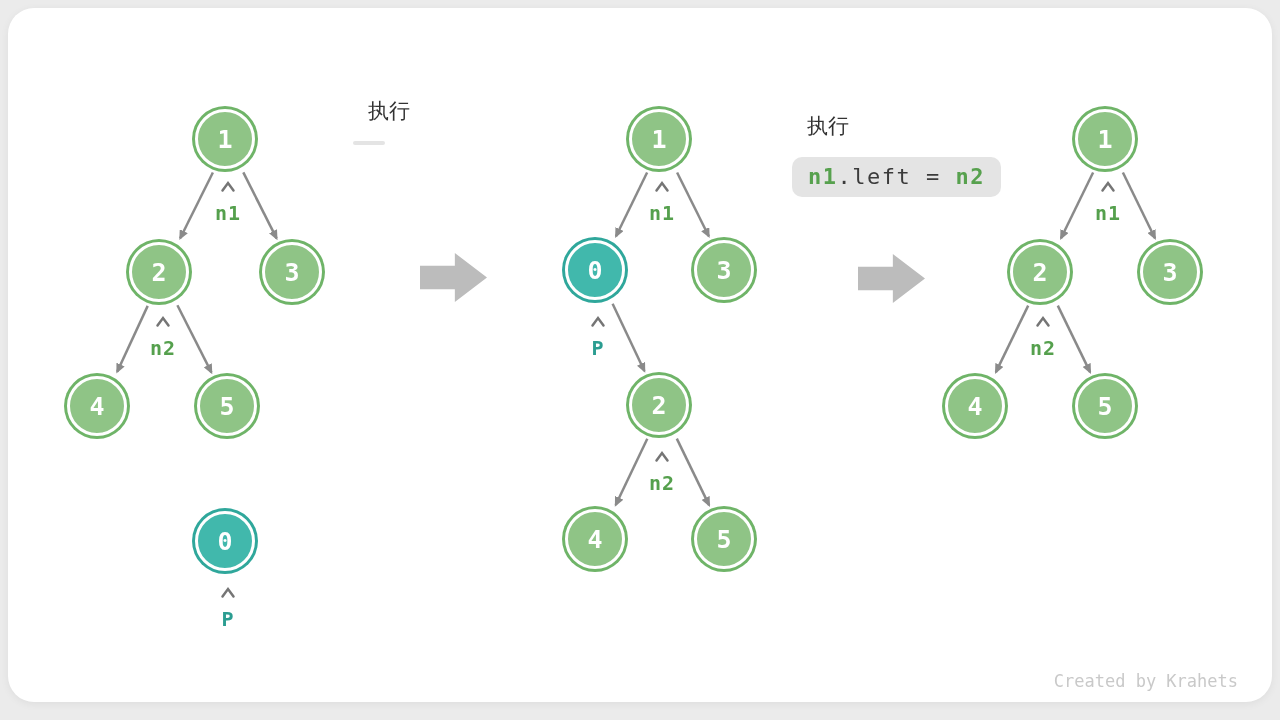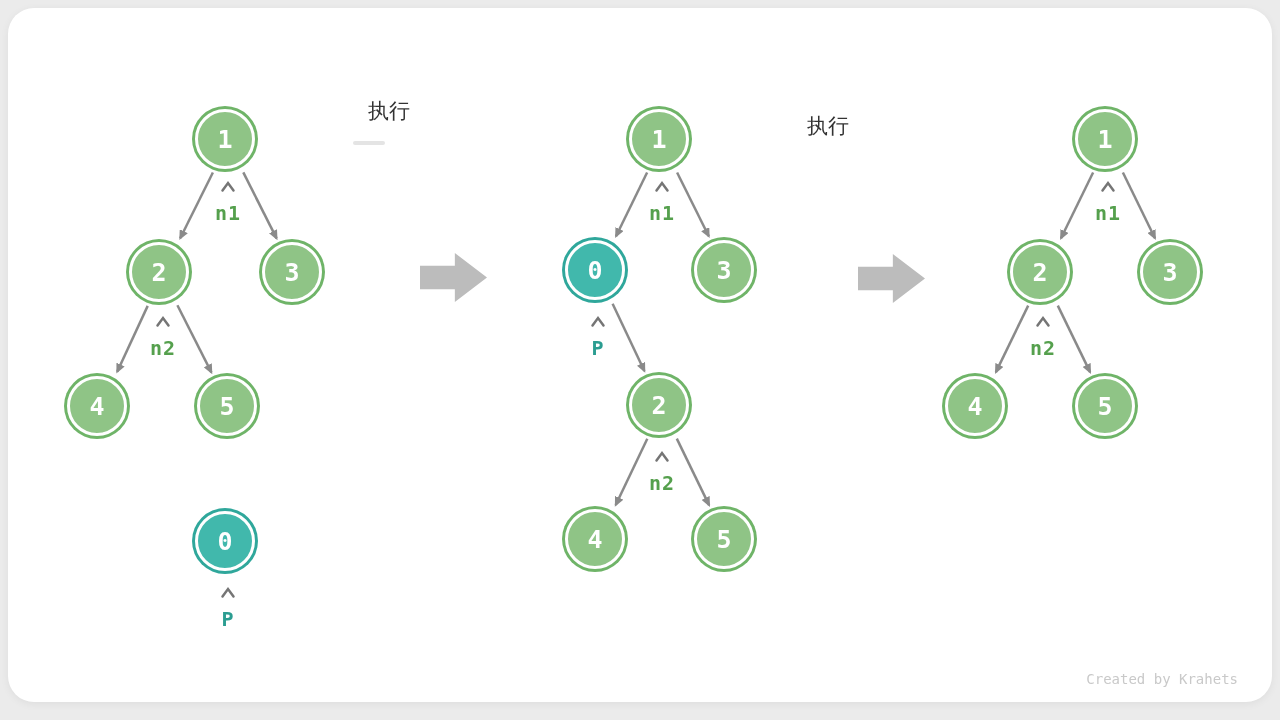--- a/index.html
+++ b/index.html
@@ -54,21 +54,21 @@
   .tok-green{color:var(--code-green,#57a14e);font-weight:700;}
   .tok-teal{color:var(--code-teal,#2e9d93);font-weight:700;}
   .block-arrow{
     position:absolute;width:67px;height:49px;
     background:var(--block-arrow,#bcbcbc);
     clip-path:polygon(0 26%,52% 26%,52% 0,100% 50%,52% 100%,52% 74%,0 74%);
   }
   .footer{
     position:absolute;right:42px;top:671px;
     font-family:"DejaVu Sans Mono","Liberation Mono",monospace;
-    font-size:14px;color:var(--credit-color,#c9c9c9);
+    font-size:17px;color:var(--credit-color,#c9c9c9);
   }
 </style>
 </head>
 <body>
 
 <div class="panel"></div>
 
 <div class="stage">
   <svg class="edges" width="1280" height="720">
     <defs>
@@ -129,17 +129,20 @@
       <div class="node green" style="left: 1108px; top: 409px;">5</div>
       <div class="ptr-label green" style="left: 1108px; top: 201px;">n1</div>
       <div class="ptr-label green" style="left: 1043px; top: 336px;">n2</div>
     </div>
 
   <div class="step-title" style="left:368px;top:99px">执行</div>
   <div class="code-box" style="left:353px;top:141px">
     </div>
 
   <div class="step-title" style="left:807px;top:114px">执行</div>
+  <div class="code-box" style="left:792px;top:157px">
+      <div class="code-line"><span class="tok-green">n1</span><span class="tok-plain">.left = </span><span class="tok-green">n2</span></div>
+    </div>
 
   <div class="footer">Created by Krahets</div>
 <div class="block-arrow" style="left: 420px; top: 253px;"></div>
     <div class="block-arrow" style="left: 858px; top: 254px;"></div>
   </div>
 
 </body></html>

